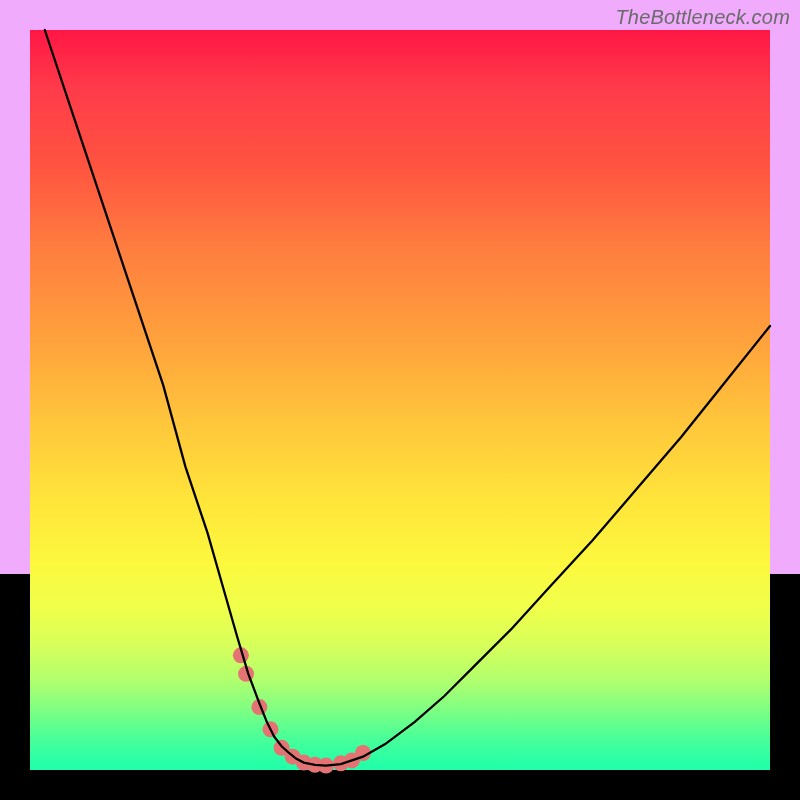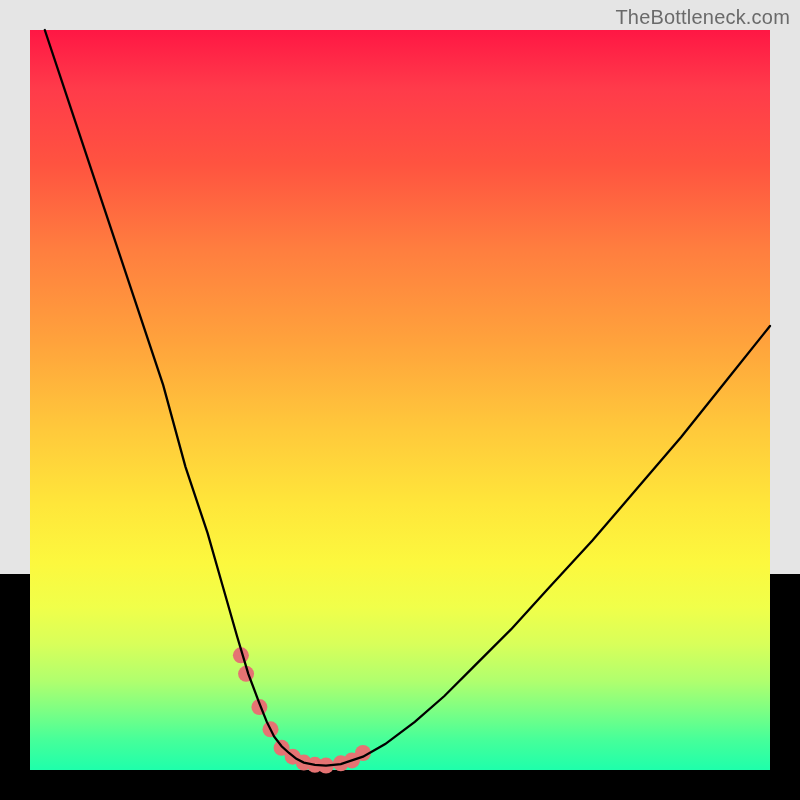--- a/index.html
+++ b/index.html
@@ -7,21 +7,22 @@
     padding: 0;
     width: 800px;
     height: 800px;
     background: #000;
     overflow: hidden;
   }
   .chart-container {
     position: relative;
     width: 800px;
     height: 574px;
-    background: #e5e5e5;
+    background: #f0abfc;
+    font-style: italic;
   }
   .plot-area {
     position: absolute;
     left: 30px;
     top: 30px;
     width: 740px;
     height: 740px;
     background: linear-gradient(to bottom,
       #ff1744 0%,
       #ff3b4a 8%,

